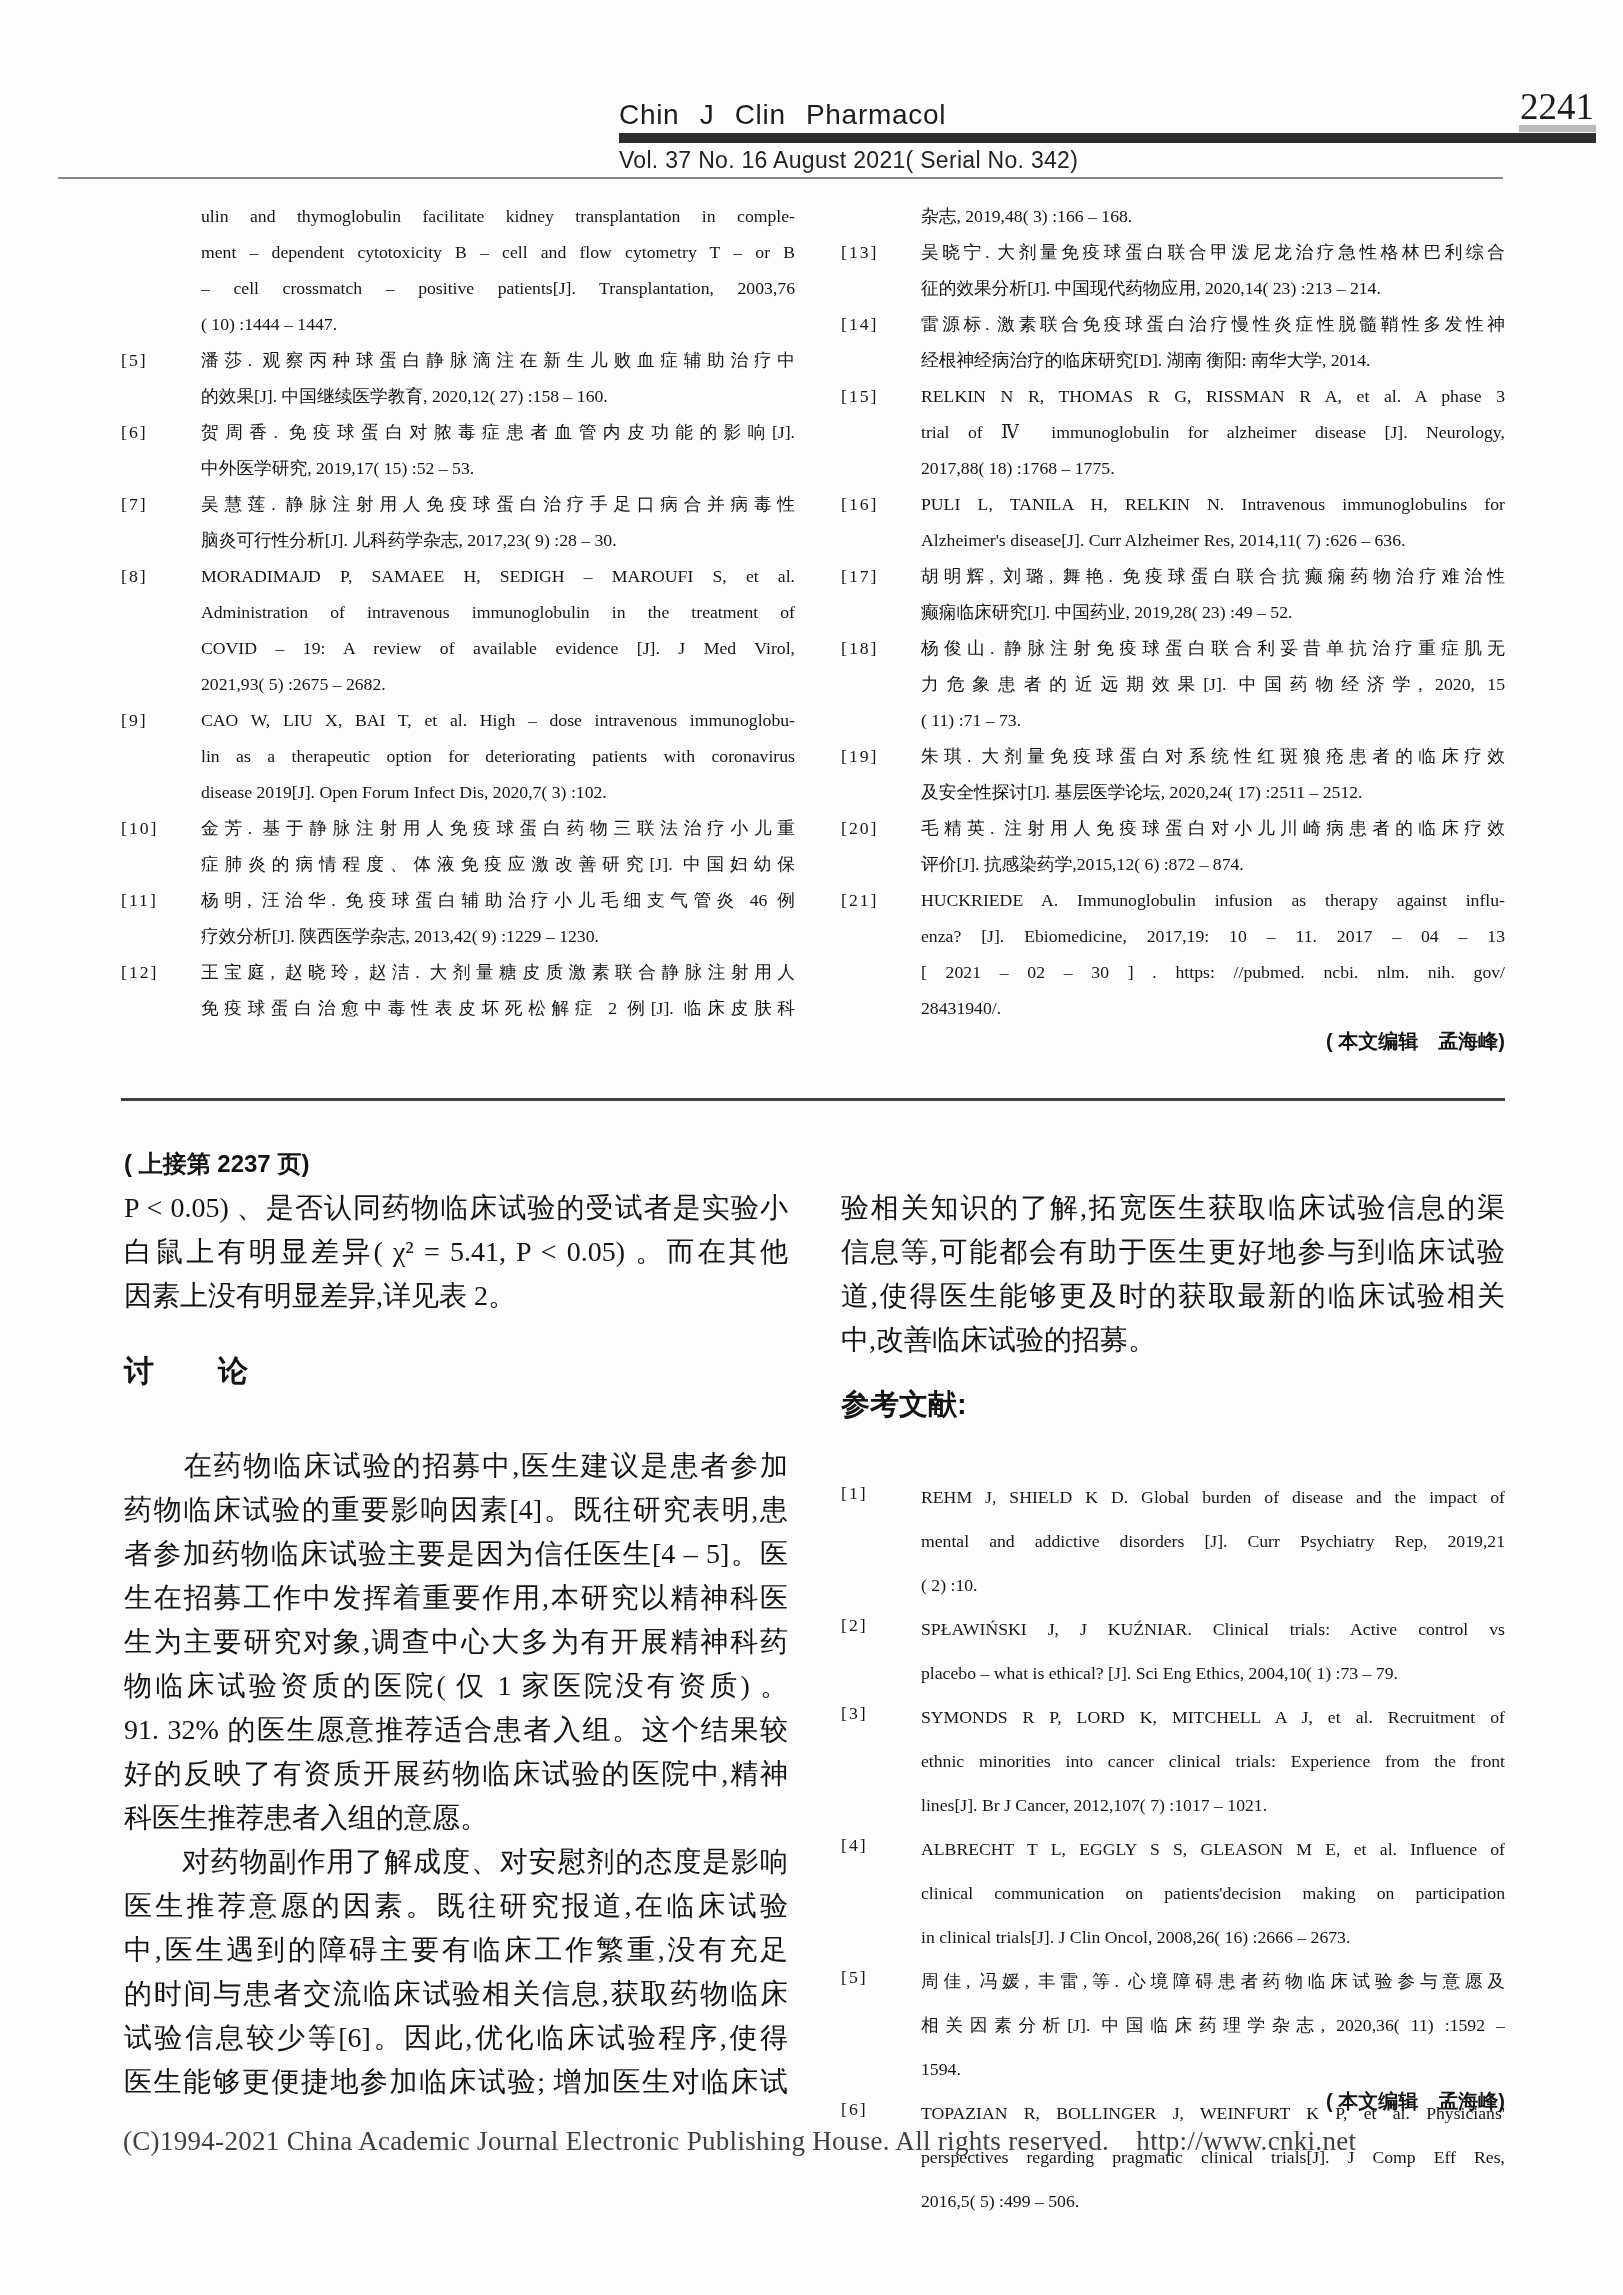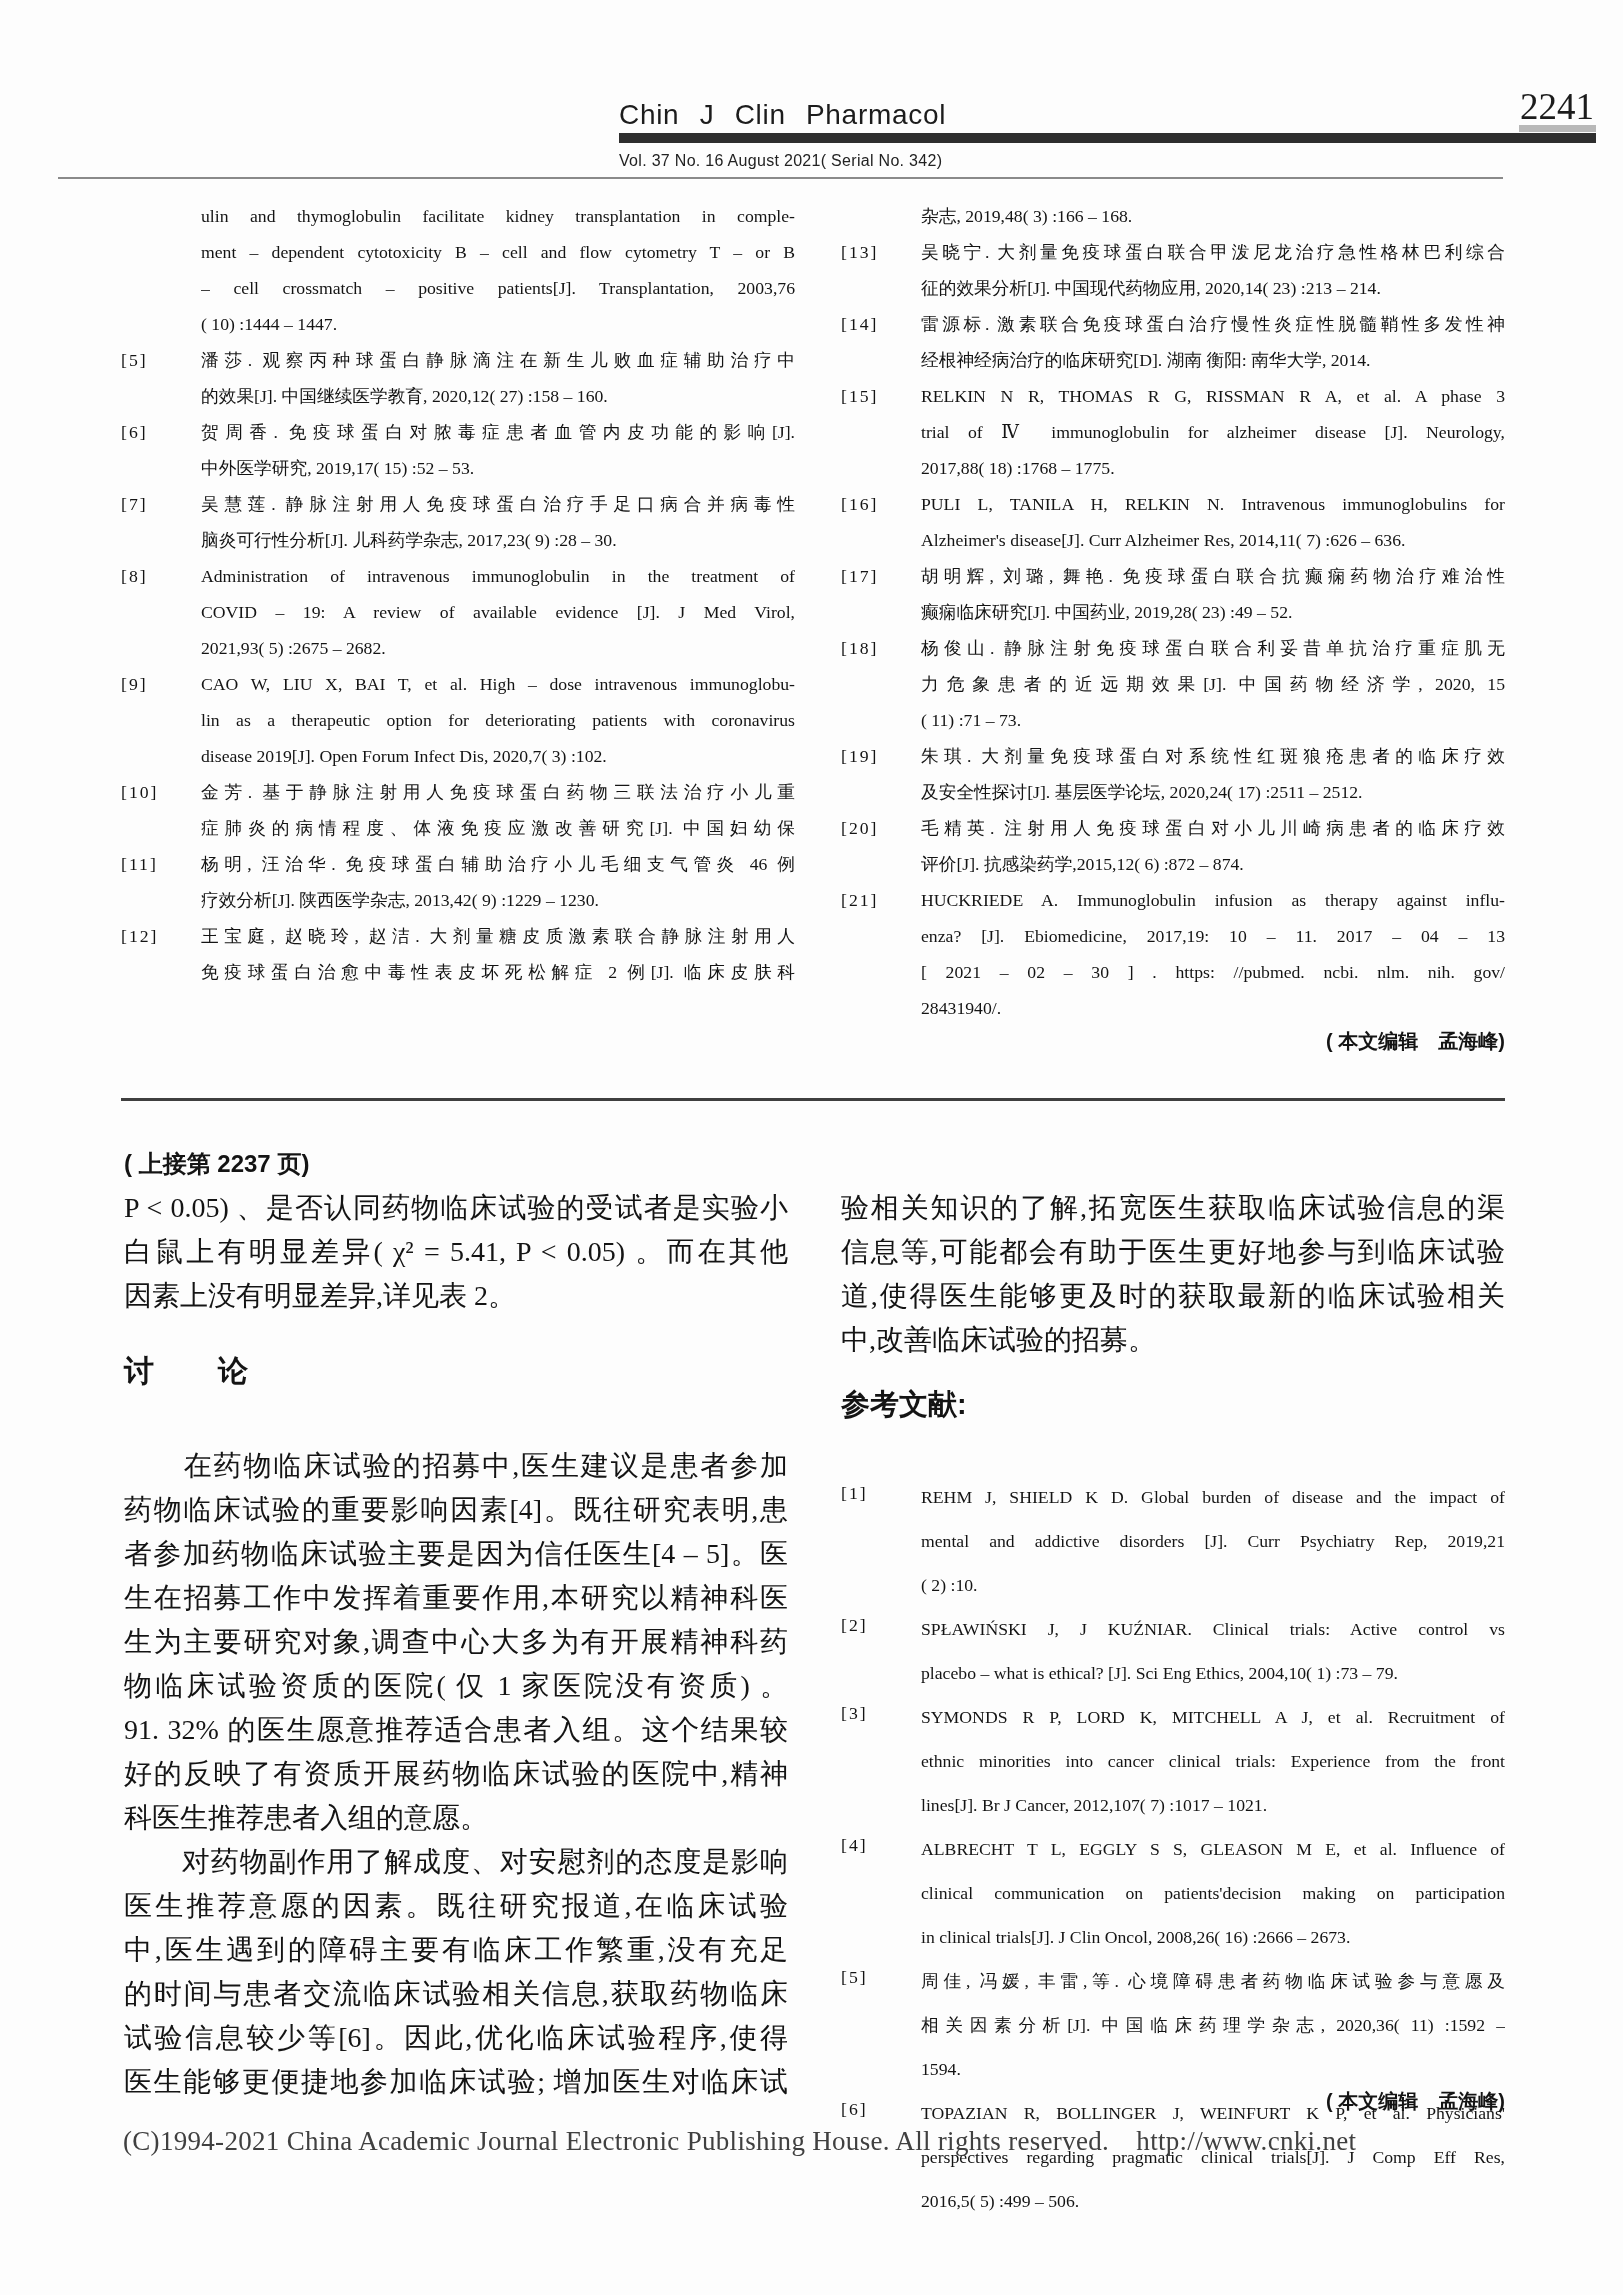--- a/index.html
+++ b/index.html
@@ -8,21 +8,21 @@
     background:#fdfdfd; overflow:hidden; color:#141414;
     font-family:"Liberation Serif","DejaVu Serif",serif;
   }
   
   .jtitle { position:absolute; left:619px; top:96px; font-family:Liberation Sans, sans-serif;
             font-size:28px; line-height:37px; word-spacing:11.8px; letter-spacing:0.7px; color:#1c1c1c; }
   .pageno { position:absolute; left:1520px; top:88px; font-size:37px; line-height:38px; color:#1c1c1c; }
   .bar-black { position:absolute; left:619px; top:133px; width:977px; height:9.8px; background:#2e2e2e; }
   .bar-gray  { position:absolute; left:1519px; top:125px; width:77px; height:7.2px; background:#b8b8b8; }
   .volline { position:absolute; left:619px; top:151px; font-family:"Liberation Sans","DejaVu Sans",sans-serif;
-             font-size:16px; line-height:19.6px; letter-spacing:0.3px; color:#222; }
+             font-size:23px; line-height:19.6px; letter-spacing:0.3px; color:#222; }
   .hrule { position:absolute; left:58px; top:177px; width:1445px; height:2px; background:#8a8a8a; }
   
   .refcol { position:absolute; top:198px; font-size:17.7px; }
   .refcol.left  { left:121px;  width:674px; }
   .refcol.right { left:841px; width:664px; }
   .ref-item { display:flex; }
   .ref-label { flex:0 0 80px; width:80px; letter-spacing:2px; line-height:36px; height:36px; }
   .ref-body { flex:1; min-width:0; }
   .ref-cont { margin-left:80px; }
   .refcol .ln, .lower-refs .ln { line-height:36px; height:36px; overflow:hidden; }
@@ -85,20 +85,21 @@
       <div class="ref-item">
         <div class="ref-label">[7]</div>
         <div class="ref-body">
           <div class="ln j">吴慧莲. 静脉注射用人免疫球蛋白治疗手足口病合并病毒性</div>
           <div class="ln">脑炎可行性分析[J]. 儿科药学杂志, 2017,23( 9) :28 – 30.</div>
         </div>
       </div>
       <div class="ref-item">
         <div class="ref-label">[8]</div>
         <div class="ref-body">
+          <div class="ln j">MORADIMAJD P, SAMAEE H, SEDIGH – MAROUFI S, et al.</div>
           <div class="ln j">Administration of intravenous immunoglobulin in the treatment of</div>
           <div class="ln j">COVID – 19:  A review of available evidence [J].  J Med Virol,</div>
           <div class="ln">2021,93( 5) :2675 – 2682.</div>
         </div>
       </div>
       <div class="ref-item">
         <div class="ref-label">[9]</div>
         <div class="ref-body">
           <div class="ln j">CAO W, LIU X, BAI T, et al.  High – dose intravenous immunoglobu-</div>
           <div class="ln j">lin as a therapeutic option for deteriorating patients with coronavirus</div>

